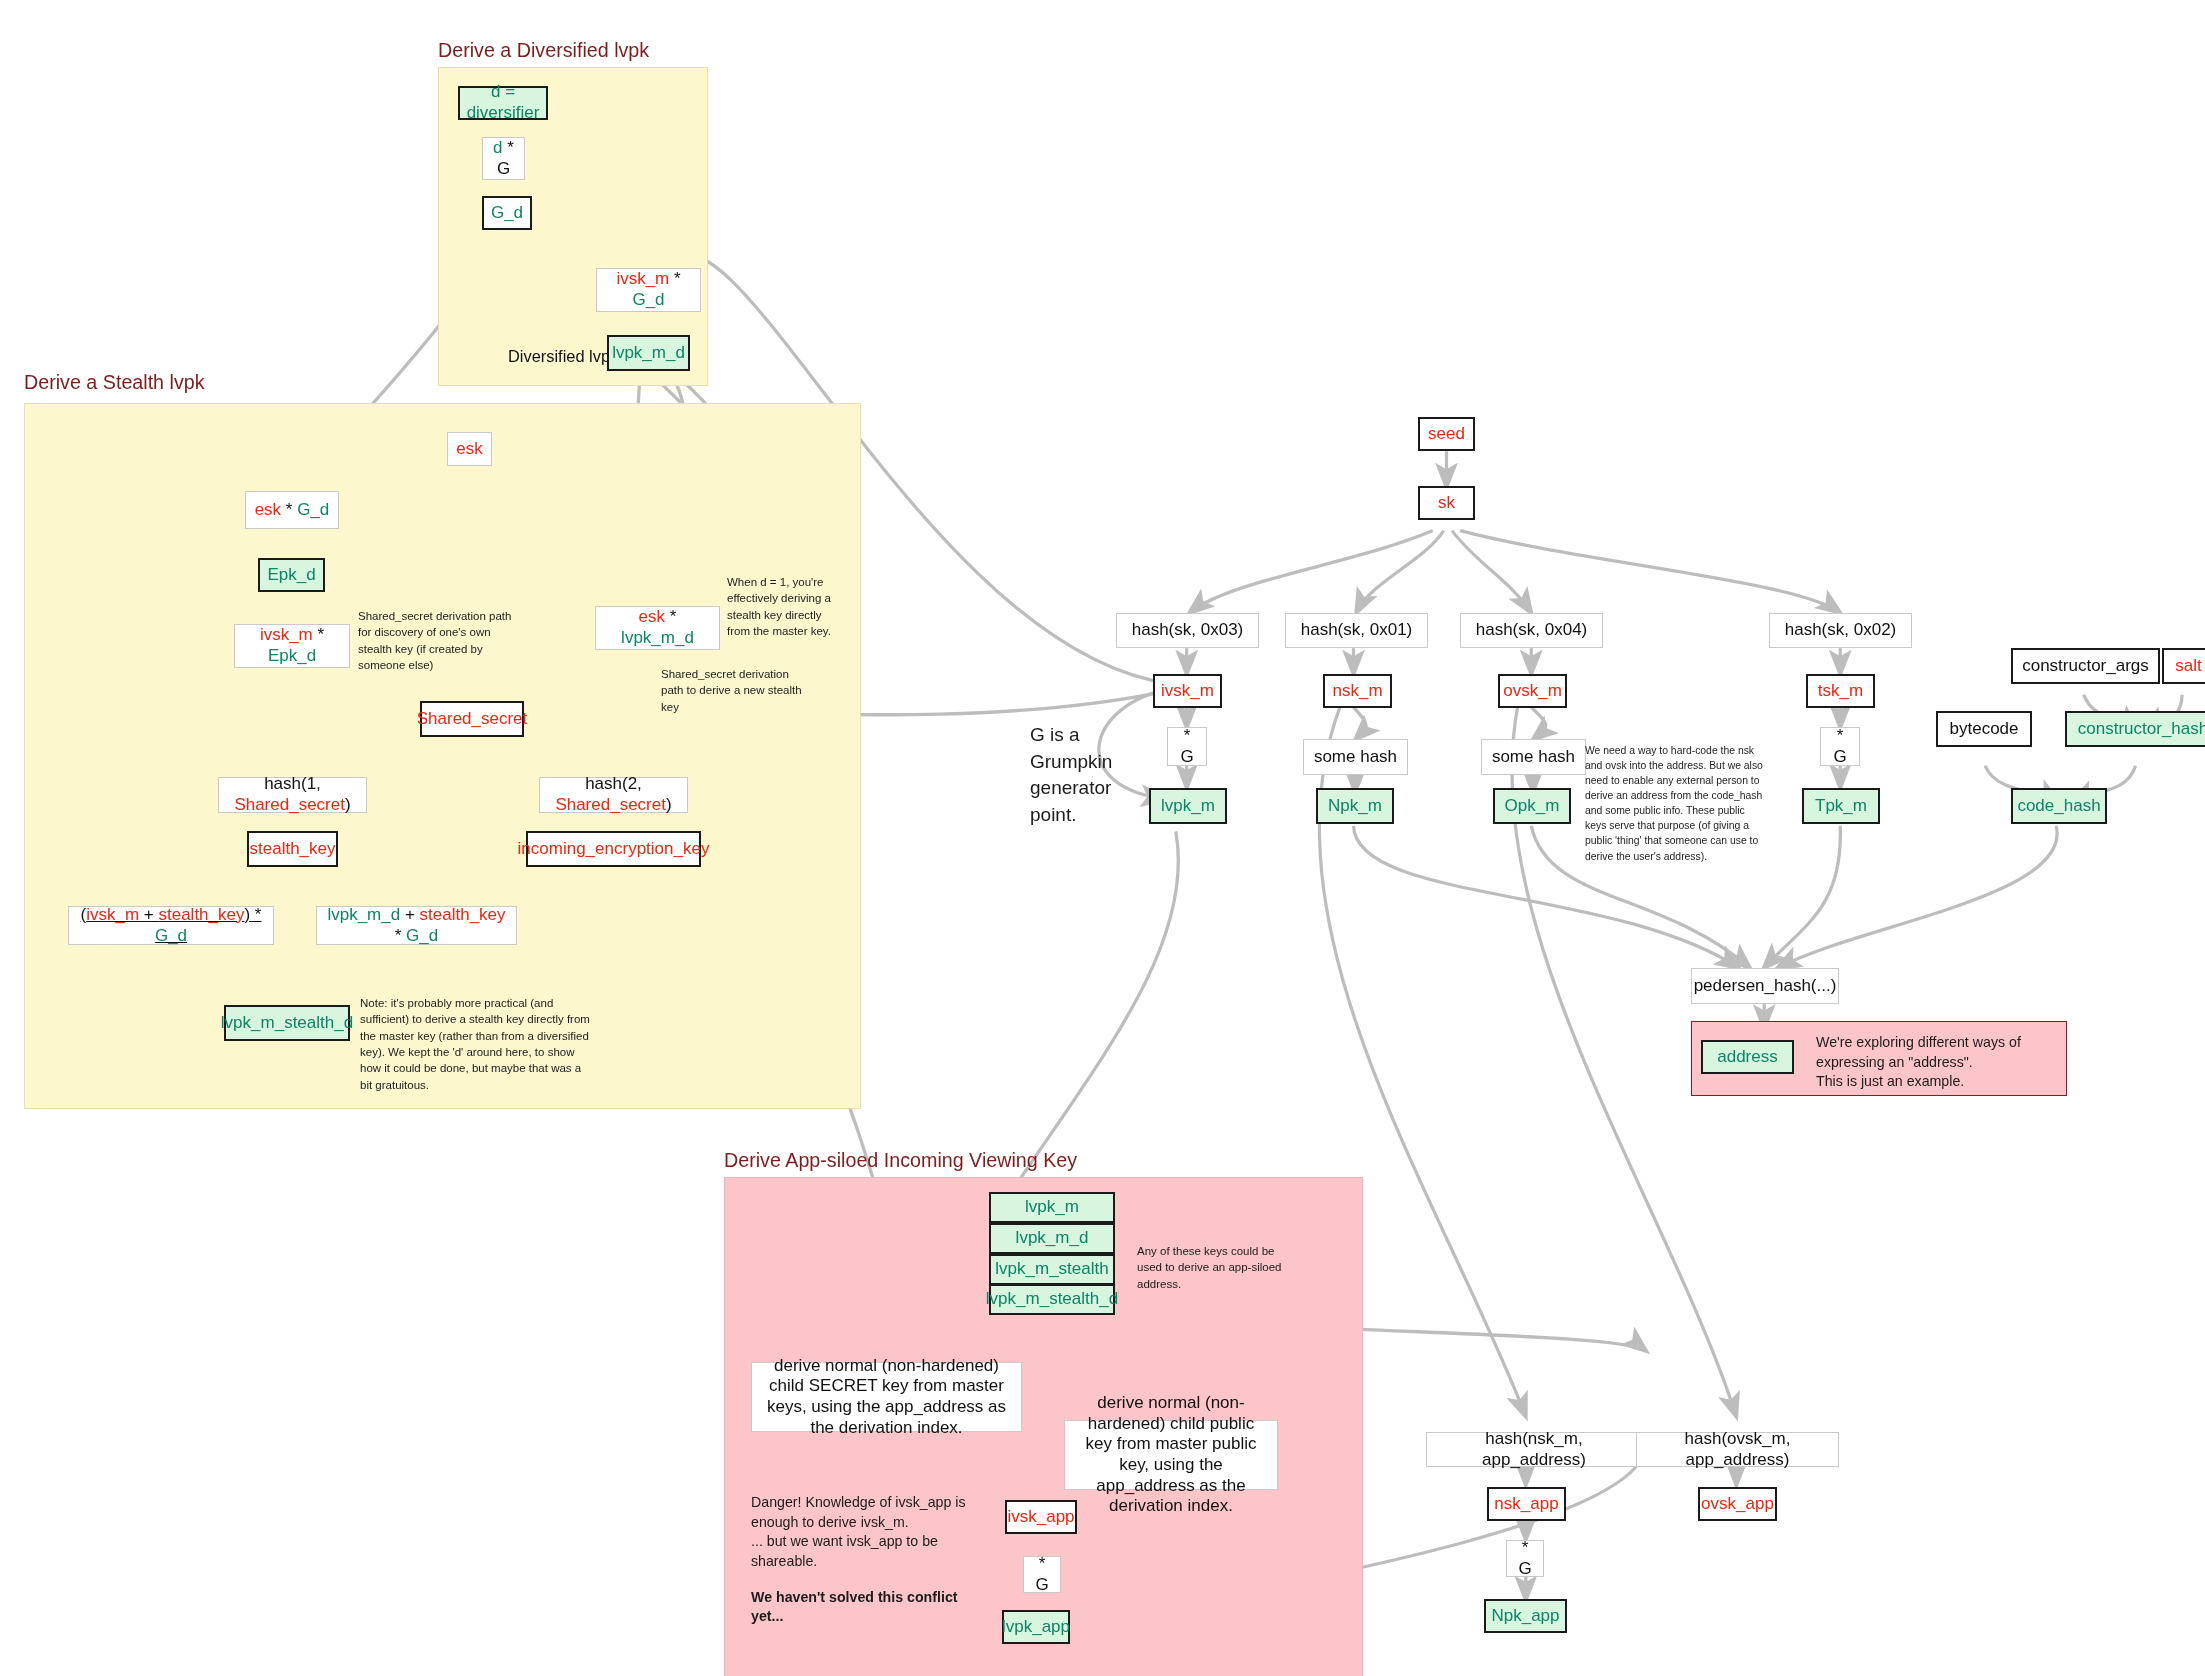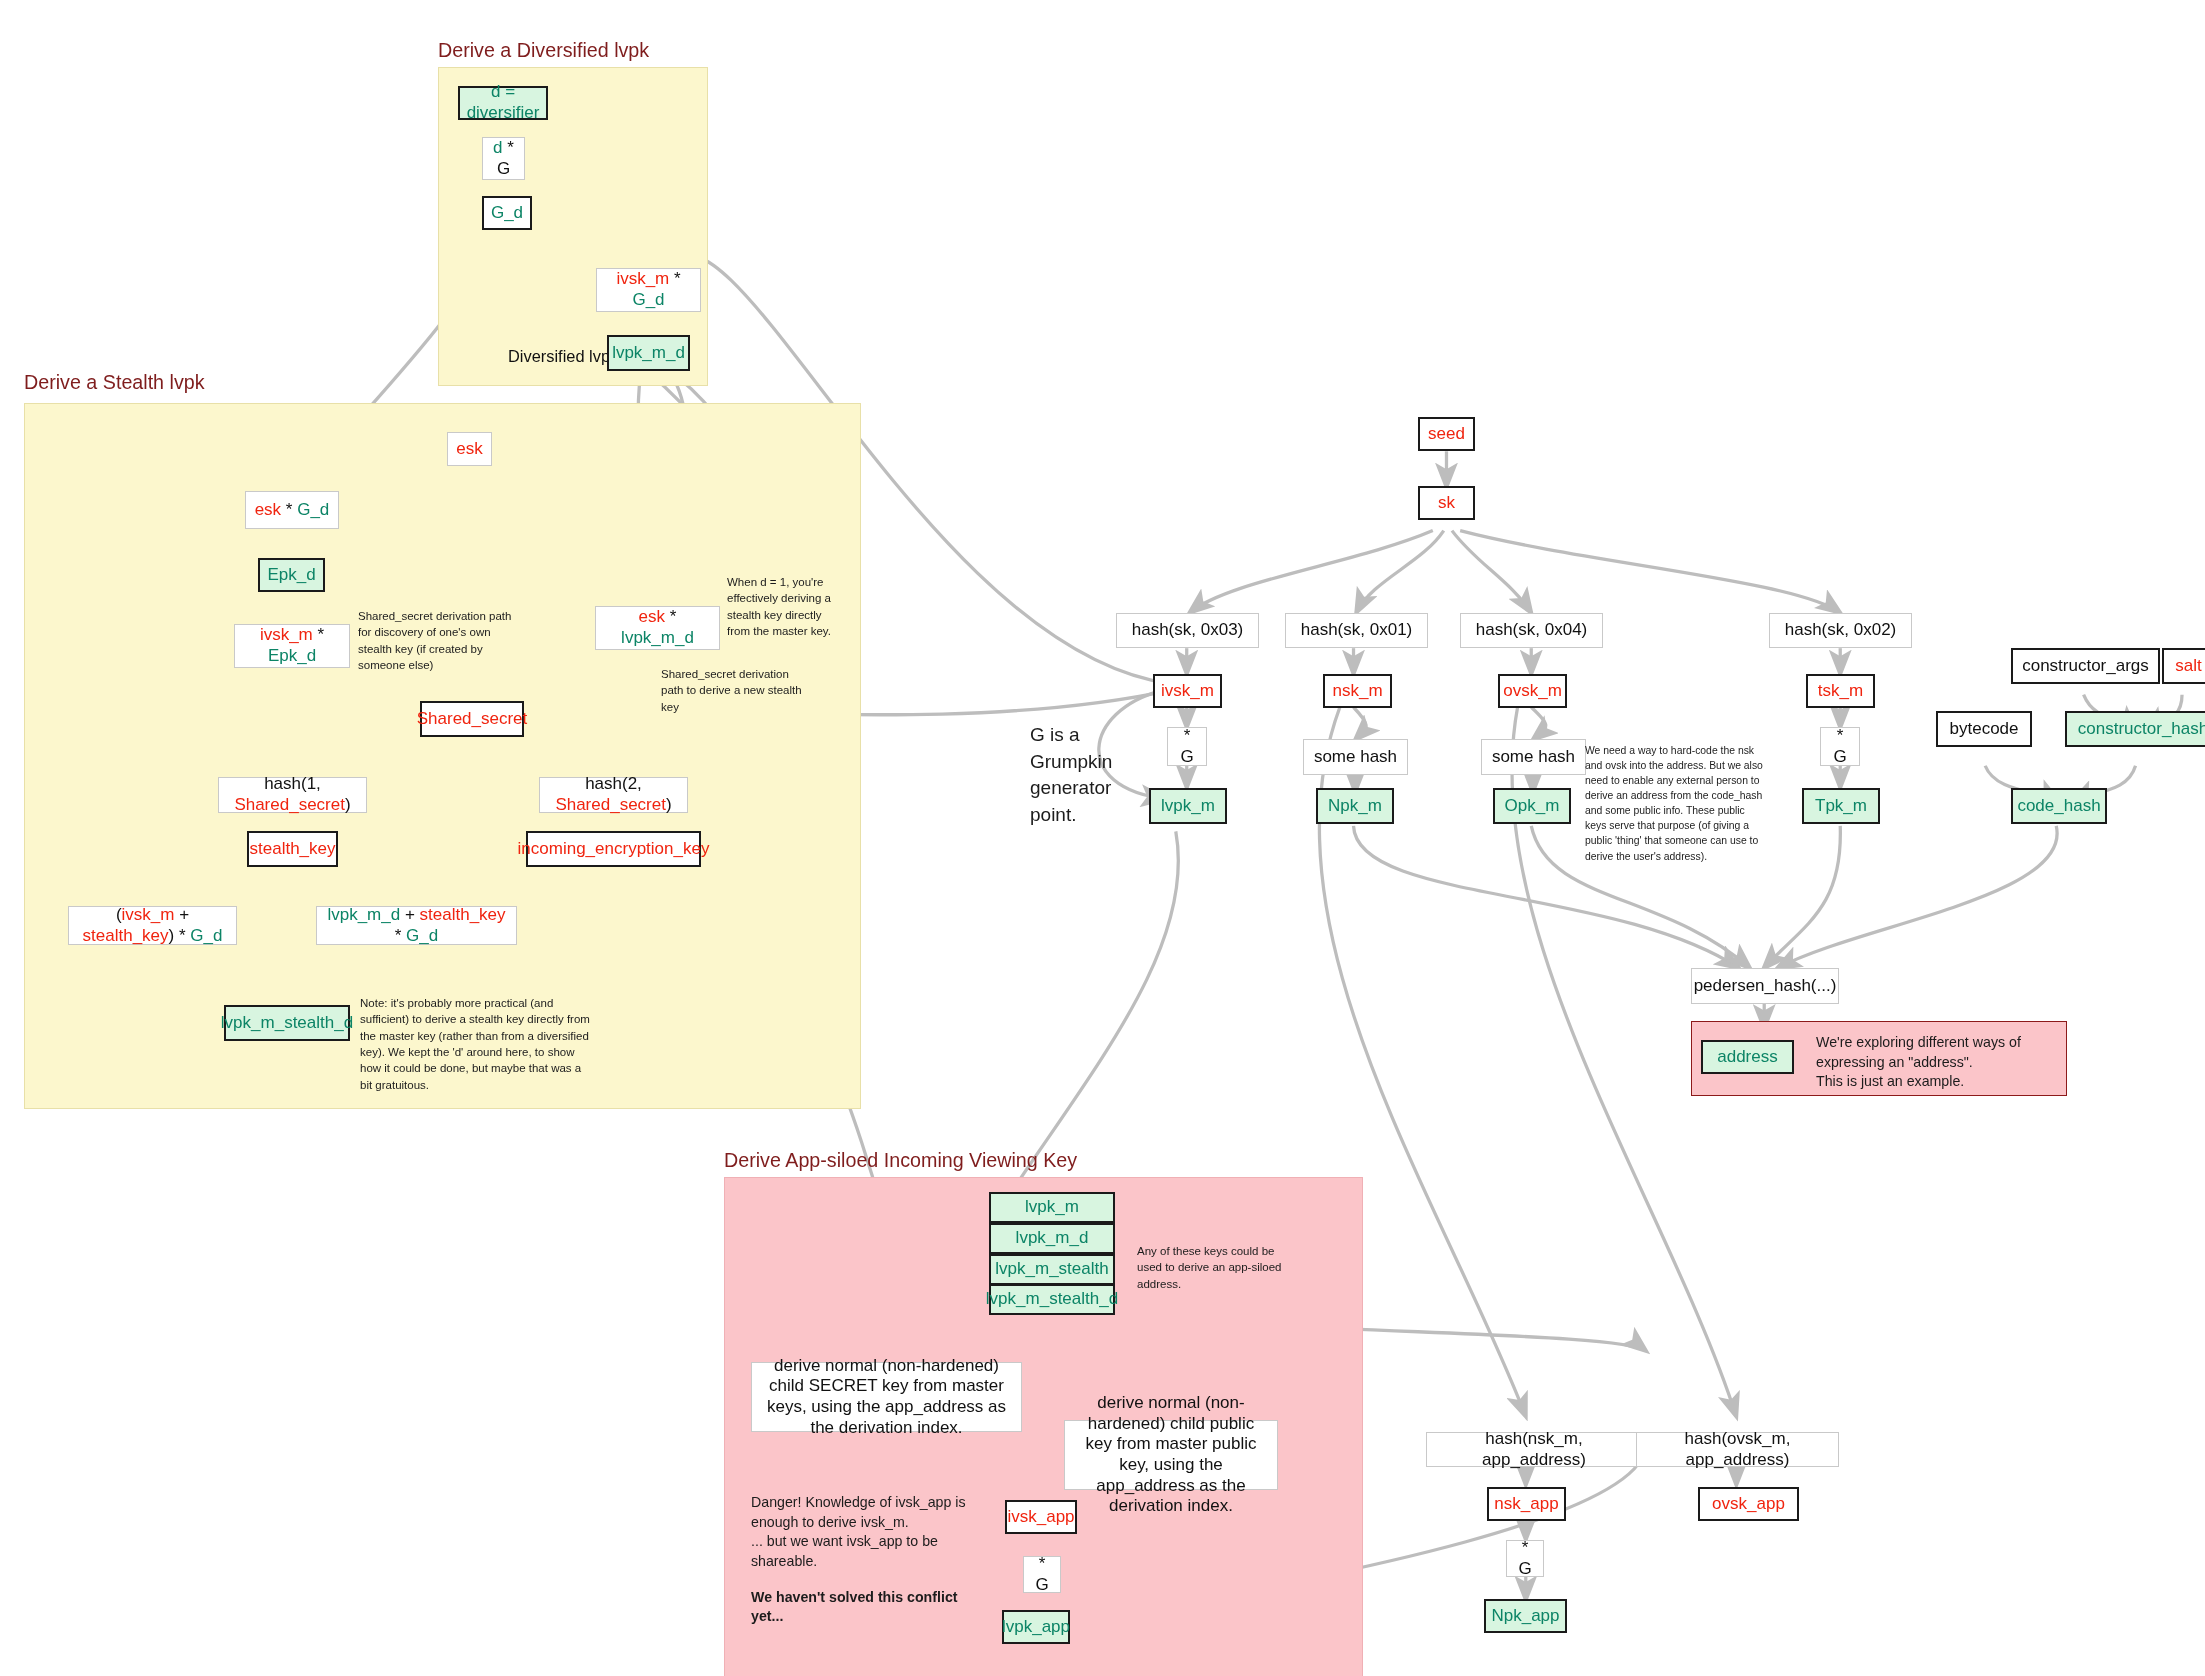--- a/index.html
+++ b/index.html
@@ -175,21 +175,21 @@
 
   <div class="node soft" style="left:218px;top:777px;width:149px;height:36px;">
     <span><span class="t-black">hash(1, </span><span class="t-red">Shared_secret</span><span class="t-black">)</span></span>
   </div>
   <div class="node soft" style="left:539px;top:777px;width:149px;height:36px;">
     <span><span class="t-black">hash(2, </span><span class="t-red">Shared_secret</span><span class="t-black">)</span></span>
   </div>
   <div class="node hard red" style="left:247px;top:831px;width:91px;height:36px;">stealth_key</div>
   <div class="node hard red" style="left:526px;top:831px;width:175px;height:36px;">incoming_encryption_key</div>
 
-  <div class="node soft" style="left:68px;top:906px;width:169px;height:39px;">
+  <div class="node soft" style="left:68px;top:906px;width:206px;height:39px;text-decoration:underline;">
     <span><span class="t-black">(</span><span class="t-red">ivsk_m</span><span class="t-black"> + </span><span class="t-red">stealth_key</span><span class="t-black">) * </span><span class="t-green">G_d</span></span>
   </div>
   <div class="node soft" style="left:316px;top:906px;width:201px;height:39px;">
     <span><span class="t-green">lvpk_m_d</span><span class="t-black"> + </span><span class="t-red">stealth_key</span><span class="t-black"> * </span><span class="t-green">G_d</span></span>
   </div>
   <div class="node green" style="left:224px;top:1005px;width:126px;height:36px;">lvpk_m_stealth_d</div>
 
   <div class="anno small" style="left:358px;top:608px;width:160px;">Shared_secret derivation path for discovery of one's own stealth key (if created by someone else)</div>
   <div class="anno small" style="left:661px;top:666px;width:149px;">Shared_secret derivation path to derive a new stealth key</div>
   <div class="anno small" style="left:727px;top:574px;width:120px;">When d = 1, you're effectively deriving a stealth key directly from the master key.</div>
@@ -259,18 +259,18 @@
     <div style="font-weight:bold">We haven't solved this conflict yet...</div>
   </div>
 
   <div class="node hard red" style="left:1005px;top:1500px;width:72px;height:34px;">ivsk_app</div>
   <div class="node soft" style="left:1023px;top:1556px;width:38px;height:37px;">* G</div>
   <div class="node green" style="left:1002px;top:1610px;width:68px;height:34px;">lvpk_app</div>
 
   <div class="node soft" style="left:1426px;top:1432px;width:216px;height:35px;">hash(nsk_m, app_address)</div>
   <div class="node soft" style="left:1636px;top:1432px;width:203px;height:35px;">hash(ovsk_m, app_address)</div>
   <div class="node hard red" style="left:1487px;top:1487px;width:79px;height:34px;">nsk_app</div>
-  <div class="node hard red" style="left:1698px;top:1487px;width:101px;height:34px;">ovsk_app</div>
+  <div class="node hard red" style="left:1698px;top:1487px;width:79px;height:34px;">ovsk_app</div>
   <div class="node soft" style="left:1506px;top:1540px;width:38px;height:37px;">* G</div>
   <div class="node green" style="left:1484px;top:1599px;width:83px;height:34px;">Npk_app</div>
 
 </div>
 
 
 </body></html>

